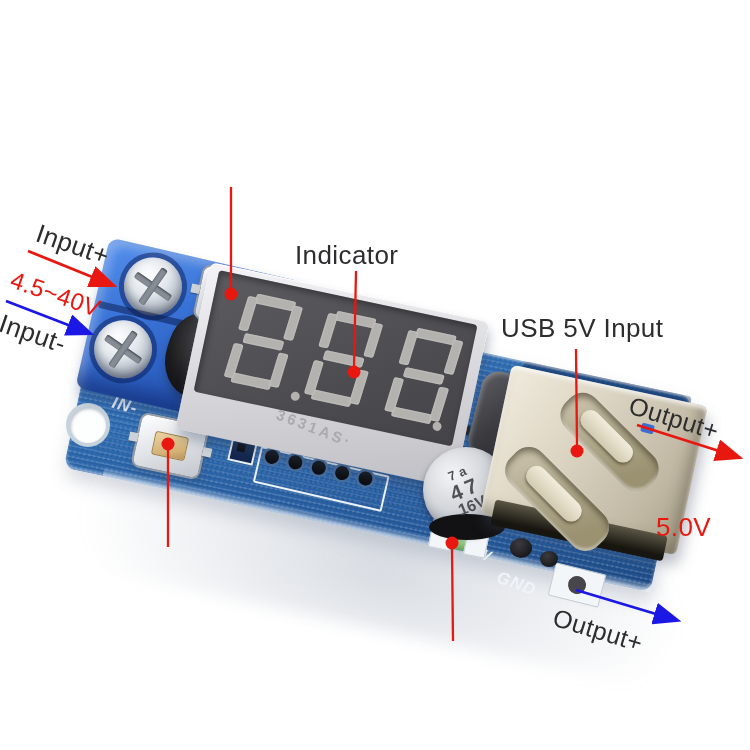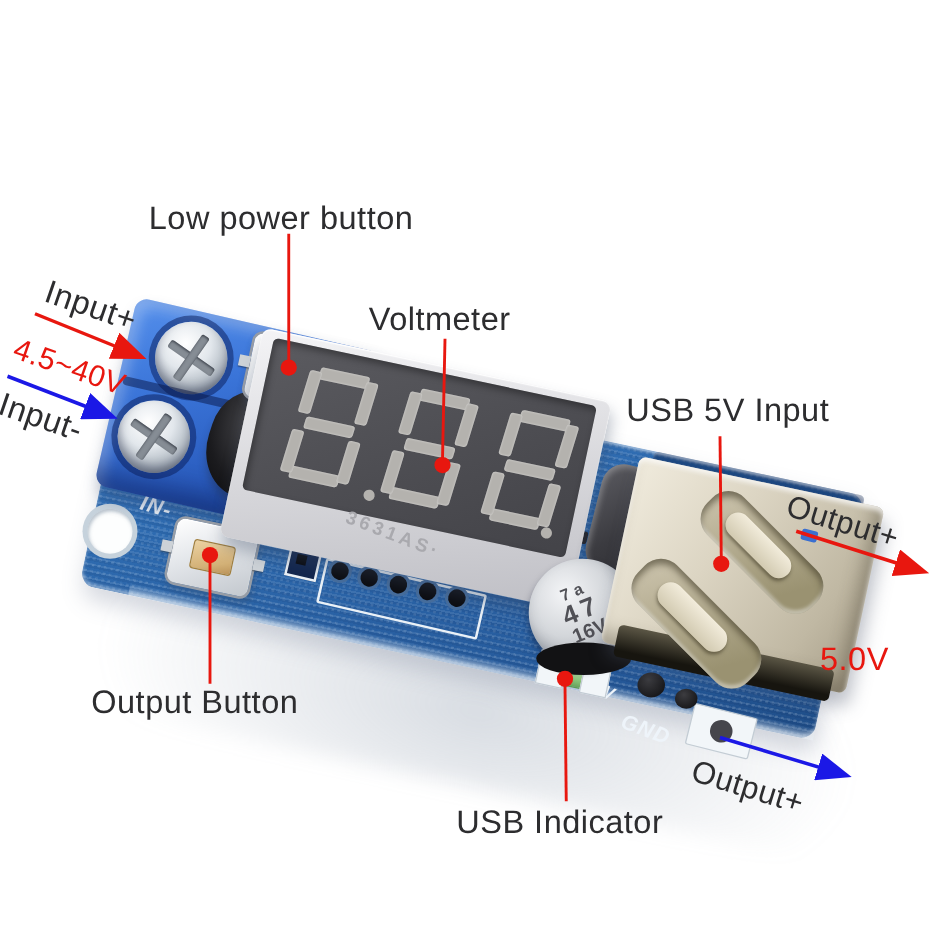--- a/index.html
+++ b/index.html
@@ -321,25 +321,22 @@
     <line x1="168" y1="449" x2="168" y2="547" stroke="#e8170f" stroke-width="2.3"></line>
     <circle cx="168" cy="444" r="6.5" fill="#e8170f"></circle>
     <line x1="452" y1="548" x2="453" y2="641" stroke="#e8170f" stroke-width="2.3"></line>
     <circle cx="452" cy="543" r="6.5" fill="#e8170f"></circle>
     <line x1="28" y1="251" x2="112" y2="285" stroke="#e8170f" stroke-width="2.8" marker-end="url(#ar)"></line>
     <line x1="6" y1="301" x2="89" y2="333" stroke="#1b18e6" stroke-width="2.8" marker-end="url(#ab)"></line>
     <line x1="637" y1="425" x2="738" y2="457" stroke="#e8170f" stroke-width="2.8" marker-end="url(#ar)"></line>
     <line x1="576" y1="590" x2="676" y2="620" stroke="#1b18e6" stroke-width="2.8" marker-end="url(#ab)"></line>
   </svg>
 
-  <div class="lbl lbl-lowpower">Low power button</div>
-  <div class="lbl lbl-voltmeter">Voltmeter</div>
+  <div class="lbl lbl-voltmeter">Indicator</div>
   <div class="lbl lbl-usb5v">USB 5V Input</div>
   <div class="lbl lbl-outtop">Output+</div>
   <div class="lbl red lbl-50v">5.0V</div>
   <div class="lbl lbl-inplus">Input+</div>
   <div class="lbl red lbl-range">4.5~40V</div>
   <div class="lbl lbl-inminus">Input-</div>
-  <div class="lbl lbl-outbtn">Output Button</div>
-  <div class="lbl lbl-usbind">USB Indicator</div>
   <div class="lbl lbl-outbottom">Output+</div>
 
 </div>
 
 </body></html>

